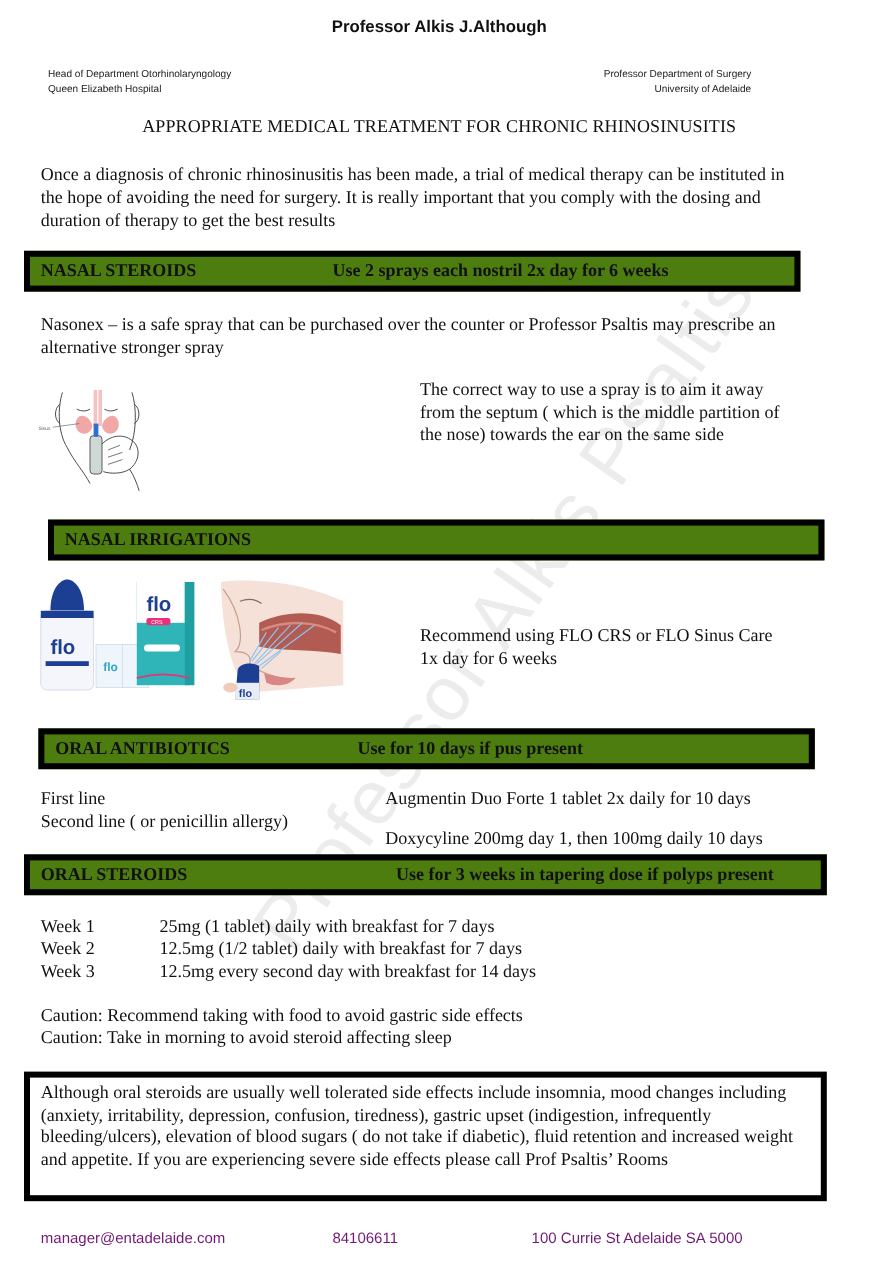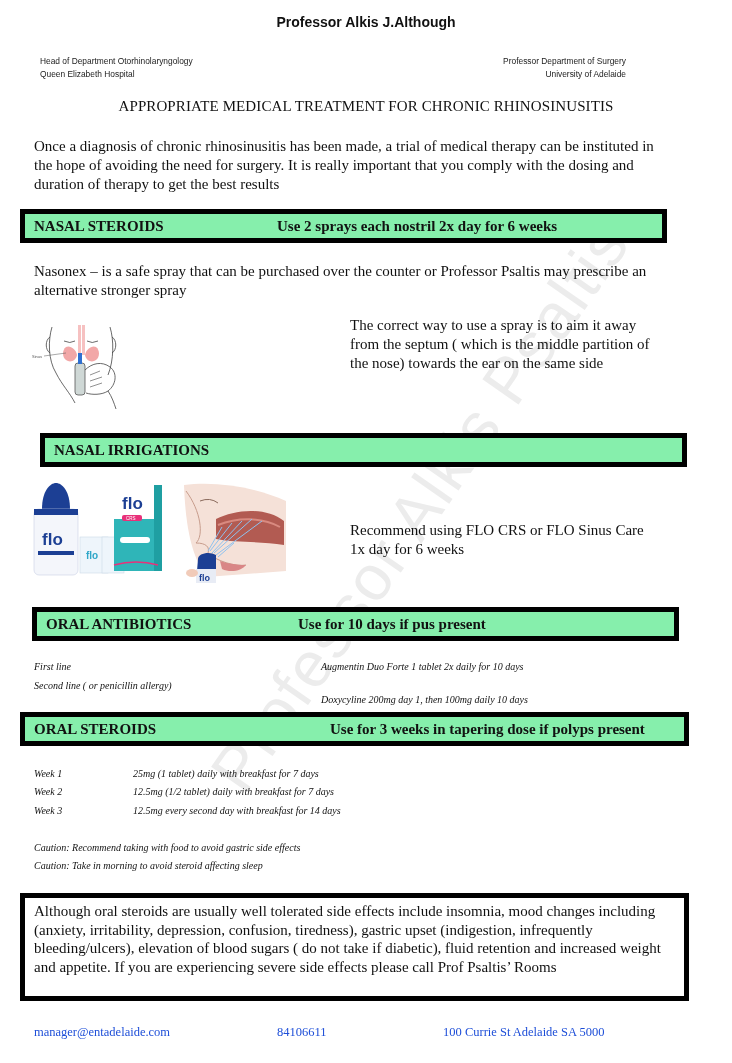--- a/index.html
+++ b/index.html
@@ -19,60 +19,60 @@
 
   .small-sans { font-family: "Liberation Sans", sans-serif; font-size: 8.4px; line-height: 13px; color: #222; }
   #left-aff { left: 40px; top: 55px; }
   #right-aff { right: 106px; top: 55px; text-align: right; }
 
   #doc-title { left: 0; width: 732px; top: 98px; text-align: center; font-size: 15px; letter-spacing: 0.1px; }
 
   .para { font-size: 15px; line-height: 19px; }
   #intro { left: 34px; top: 137px; width: 640px; }
 
-  .section-box { position: absolute; border: 5px solid #000; box-sizing: border-box; background: #86efac; z-index: 1; text-decoration: underline; }
+  .section-box { position: absolute; border: 5px solid #000; box-sizing: border-box; background: #4d7c0f; z-index: 1; text-decoration: underline; }
   .section-box .title { position: absolute; left: 9px; top: 4px; font-weight: bold; font-size: 15px; }
   .section-box .instr { position: absolute; top: 4px; font-weight: bold; font-size: 15px; white-space: nowrap; }
 
   #box-nasal-steroids { left: 20px; top: 209px; width: 647px; height: 34px; }
   #box-nasal-steroids .instr { left: 252px; }
   #box-nasal-irrigations { left: 20px; top: 433px; width: 647px; height: 34px; margin-left: 20px; }
   #box-nasal-irrigations .instr { left: 256px; }
   #box-oral-antibiotics { left: 20px; top: 607px; width: 647px; height: 34px; margin-left: 12px; }
   #box-oral-antibiotics .instr { left: 261px; }
   #box-oral-steroids { left: 20px; top: 712px; width: 669px; height: 34px; }
   #box-oral-steroids .instr { left: 261px; margin-left: 44px; }
 
   #nasonex-text { left: 34px; top: 262px; width: 640px; }
   #spray-img { left: 30px; top: 315px; width: 100px; height: 95px; }
   #spray-text { left: 350px; top: 316px; width: 300px; }
 
   #flo-products { left: 28px; top: 479px; width: 140px; height: 100px; }
   #flo-irrigation { left: 176px; top: 481px; width: 115px; height: 102px; }
   #flo-text { left: 350px; top: 521px; width: 300px; }
 
-  .row { position: absolute; font-size: 10px; line-height: 19px; white-space: nowrap; font-style: italic; }
+  .row { position: absolute; font-size: 15px; line-height: 19px; white-space: nowrap; }
   #abx-line1-label { left: 34px; top: 657px; }
   #abx-line1-value { left: 321px; top: 657px; }
   #abx-line2-label { left: 34px; top: 676px; }
   #abx-line2-value { left: 321px; top: 676px; margin-top: 14px; }
 
   .week-label { left: 34px; }
   .week-dose { left: 133px; }
   #w1-l, #w1-d { top: 764px; }
   #w2-l, #w2-d { top: 782px; }
   #w3-l, #w3-d { top: 801px; }
 
   #caution1 { left: 34px; top: 838px; }
   #caution2 { left: 34px; top: 856px; }
 
   #side-effects-box { left: 20px; top: 893px; width: 669px; height: 108px; border: 5px solid #000; box-sizing: border-box; background: #fff; }
   #side-effects-text { position: absolute; left: 9px; top: 4px; width: 648px; font-size: 15px; line-height: 18.6px; }
 
-  .footer { top: 1025px; font-family: Liberation Serif, serif; font-size: 12.5px; color: #1d4ed8; }
+  .footer { top: 1025px; font-family: Liberation Sans, sans-serif; font-size: 12.5px; color: #701a75; }
   #footer-email { left: 34px; }
   #footer-phone { left: 277px; }
   #footer-address { left: 443px; }
 </style>
 </head>
 <body>
 
 <div id="watermark" class="abs">Professor Alkis Psaltis</div>
 
 <div id="doctor-name" class="abs content">Professor Alkis J.Although</div>

